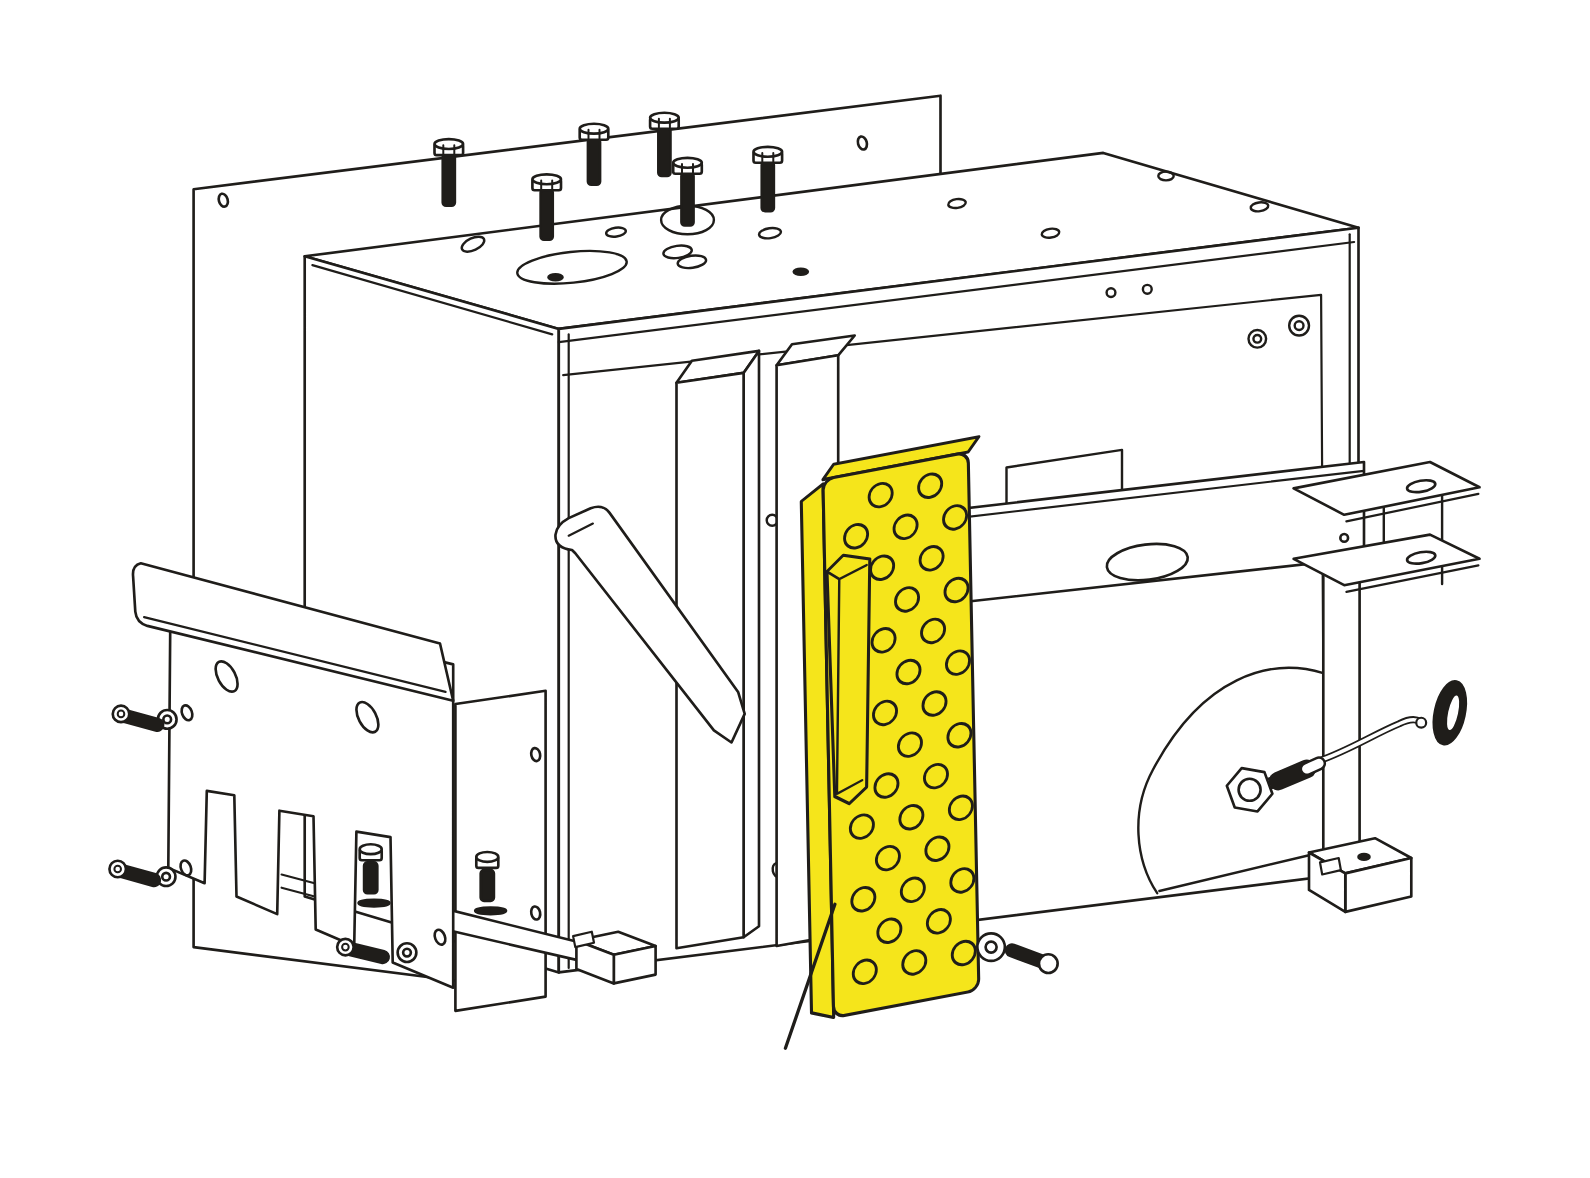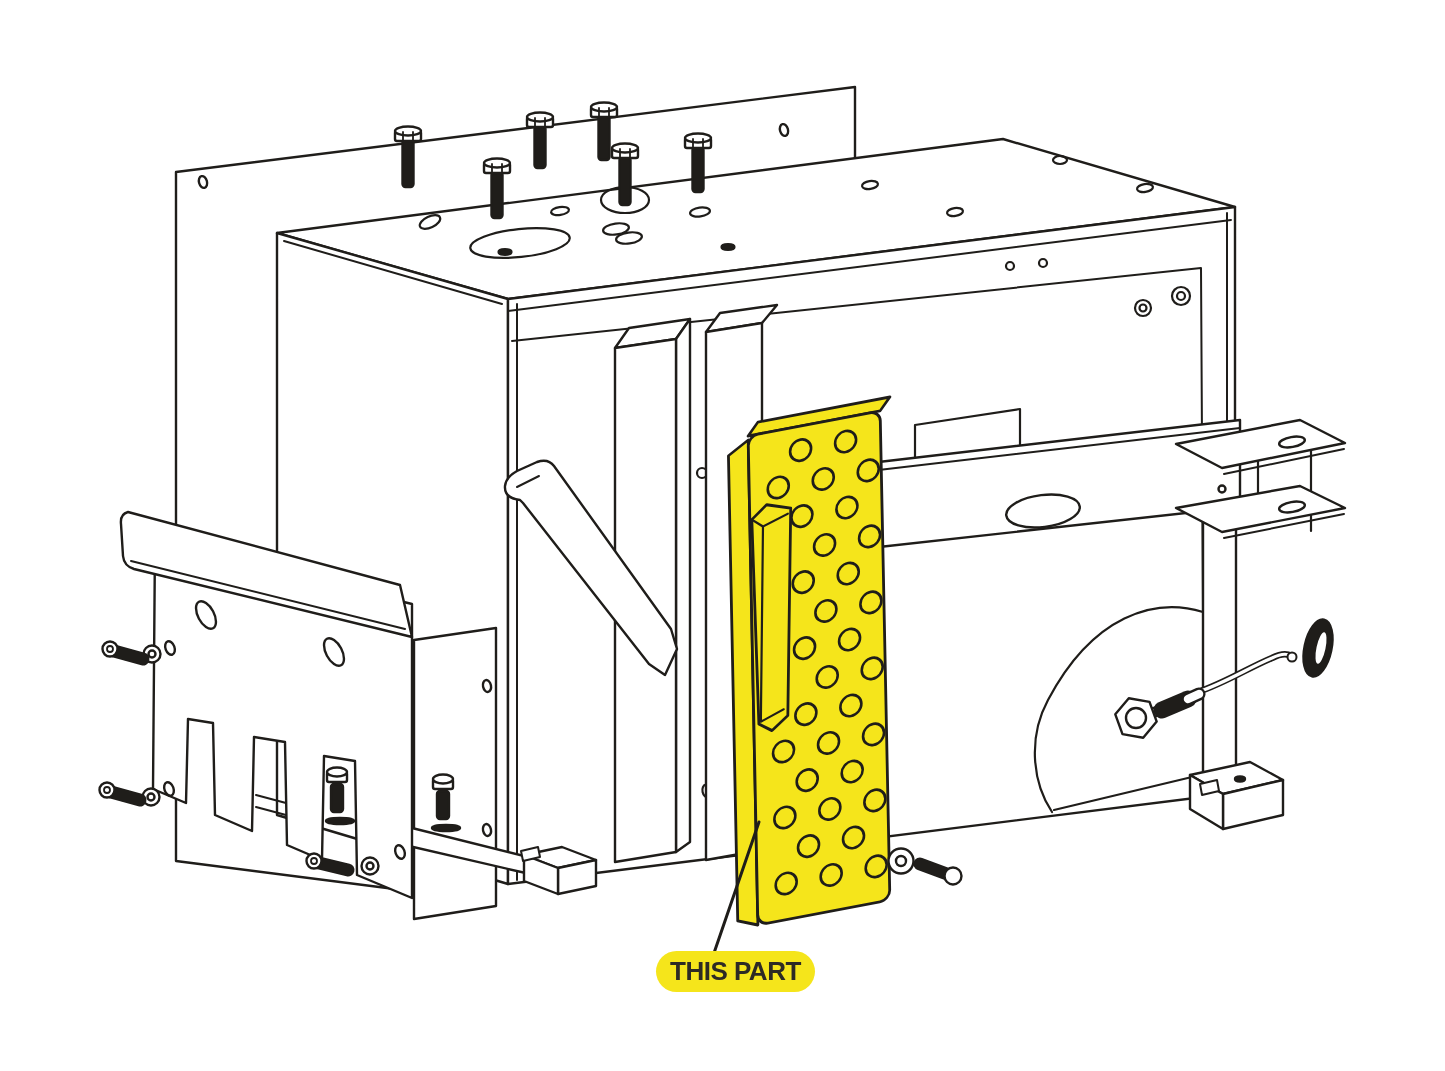--- a/index.html
+++ b/index.html
@@ -288,16 +288,13 @@
   <g>
     <circle cx="901" cy="861" r="12.5" fill="#fff"></circle>
     <circle cx="901" cy="861" r="5"></circle>
     <path d="M920 864 L947 874" stroke-width="13"></path>
     <circle cx="953" cy="876" r="8.5" fill="#fff"></circle>
   </g>
 
   <path d="M714 953 L759 822" stroke-width="3"></path>
 </svg>
 
-<div class="callout-badge" style="background-color: rgb(245, 229, 27);">
-  <span>THIS PART</span>
 </div>
-</div>
 
 </body></html>

